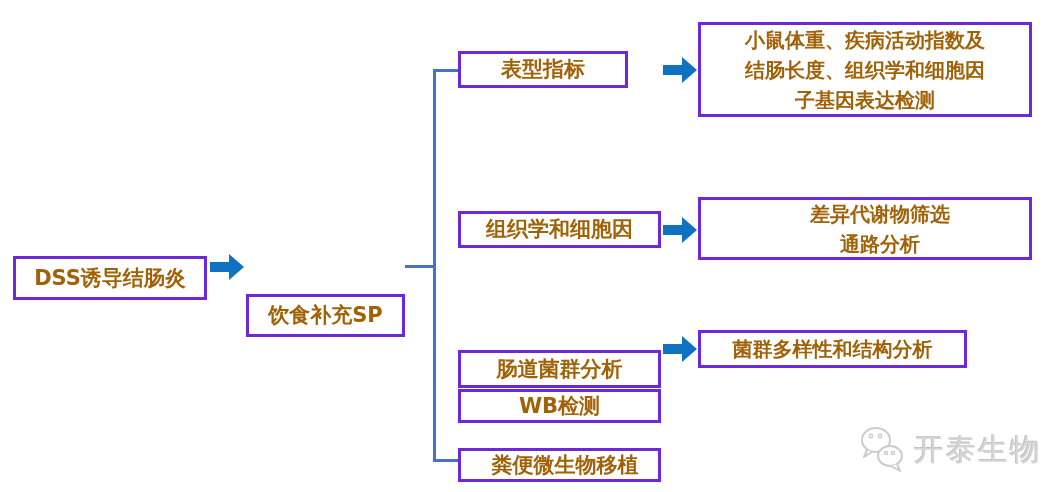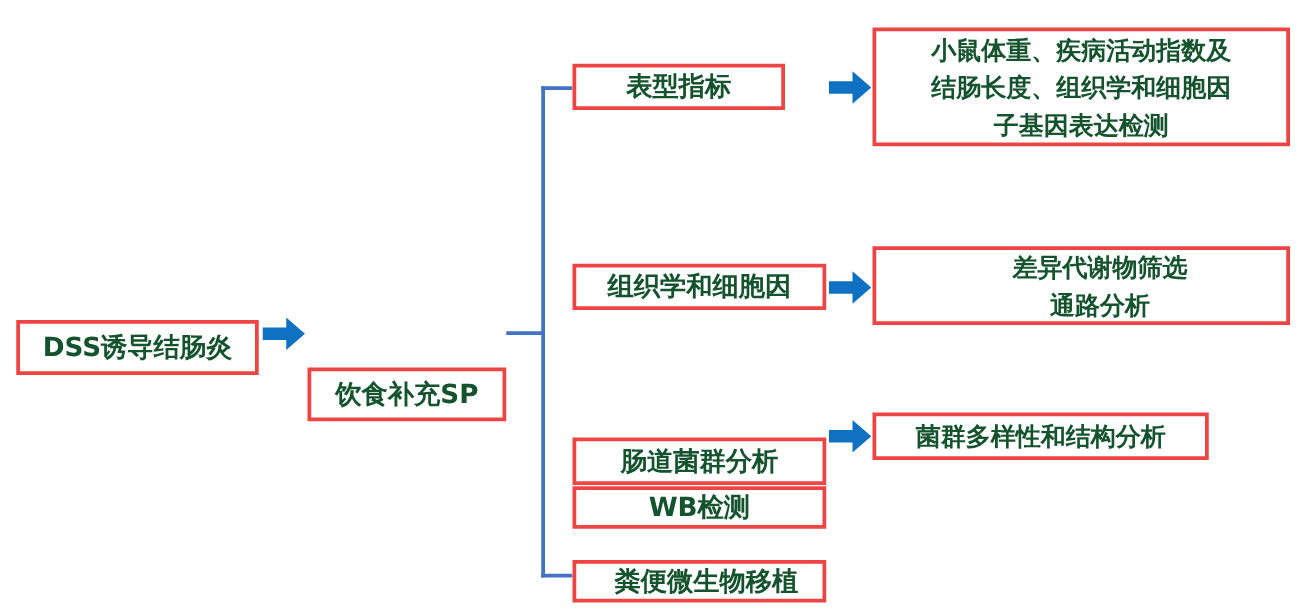--- a/index.html
+++ b/index.html
@@ -1,23 +1,23 @@
 <!DOCTYPE html>
 <html style="--arrow-color: #0e71c2; --line-color: #4472c4;"><head>
 <meta charset="utf-8">
 <style>
   html,body{margin:0;padding:0;background:#fff;}
   #canvas{
     position:relative;width:1051px;height:492px;background:#ffffff;overflow:hidden;
     font-family:"DejaVu Sans","Liberation Sans",sans-serif;
   }
   .box{
-    position:absolute;box-sizing:border-box;border:3px solid #ef4444;background:#fff;
+    position:absolute;box-sizing:border-box;border:3px solid #6d28d9;background:#fff;
     display:flex;align-items:center;justify-content:center;text-align:center;
-    font-weight:bold;color:#14532d;font-size:21px;line-height:1.35;
+    font-weight:bold;color:#a16207;font-size:21px;line-height:1.35;
   }
   .outcome{font-size:20px;line-height:30px;white-space:pre-line;}
   .hline,.vline{position:absolute;background:var(--line-color,#4472c4);}
   .hline{height:3px;}
   .vline{width:3px;}
   .block-arrow{position:absolute;}
   .block-arrow polygon{fill:var(--arrow-color,#0e71c2);}
   #watermark{
     position:absolute;left:858px;top:420px;width:190px;height:60px;
     display:flex;align-items:center;gap:8px;color:#d0d0d0;
@@ -62,14 +62,27 @@
     <polygon points="0,9 19,9 19,1 34,14 19,27 19,19 0,19"></polygon>
   </svg>
 
   <div class="box outcome" style="left:698px;top:22px;width:334px;height:95px;">小鼠体重、疾病活动指数及
 结肠长度、组织学和细胞因
 子基因表达检测</div>
   <div class="box outcome" style="left:698px;top:197px;width:334px;height:63px;padding-left:30px;">差异代谢物筛选
 通路分析</div>
   <div class="box outcome" style="left:698px;top:330px;width:269px;height:38px;">菌群多样性和结构分析</div>
 
+  <div id="watermark">
+    <svg width="48" height="52" viewBox="0 0 48 52">
+      <ellipse cx="18" cy="16" rx="14" ry="12" fill="#ffffff" stroke="#cccccc" stroke-width="2"></ellipse>
+      <path d="M9,26 L6,33 L14,28" fill="#ffffff" stroke="#cccccc" stroke-width="2" stroke-linejoin="round"></path>
+      <circle cx="13" cy="12" r="1.7" fill="none" stroke="#cccccc" stroke-width="1.5"></circle>
+      <circle cx="22" cy="12" r="1.7" fill="none" stroke="#cccccc" stroke-width="1.5"></circle>
+      <ellipse cx="32" cy="32" rx="12" ry="10" fill="#ffffff" stroke="#cccccc" stroke-width="2"></ellipse>
+      <path d="M39,40 L42,47 L33,42" fill="#ffffff" stroke="#cccccc" stroke-width="2" stroke-linejoin="round"></path>
+      <circle cx="28" cy="29" r="1.6" fill="none" stroke="#cccccc" stroke-width="1.5"></circle>
+      <circle cx="35" cy="29" r="1.6" fill="none" stroke="#cccccc" stroke-width="1.5"></circle>
+    </svg>
+    <span class="wm-text">开泰生物</span>
+  </div>
 
 </div>
 
 </body></html>

